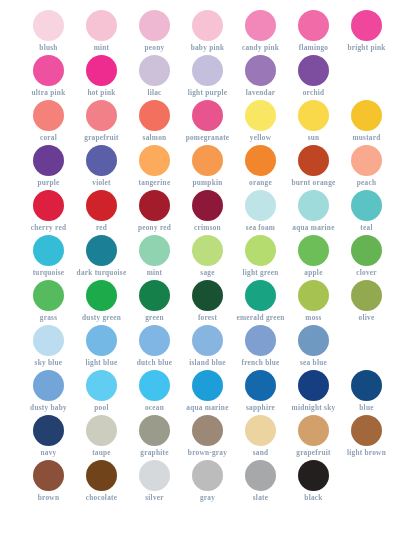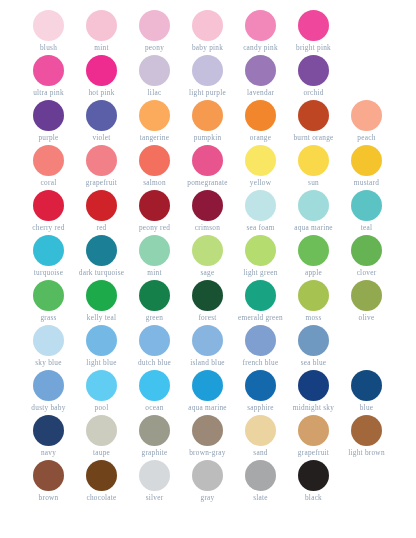--- a/index.html
+++ b/index.html
@@ -13,20 +13,21 @@
     font-family: "Liberation Serif", "DejaVu Serif", serif;
     overflow: hidden;
   }
   #palette-sheet {
     width: 416px;
     height: 538px;
     box-sizing: border-box;
     padding: 8px 22px 0 22px;
     display: flex;
     flex-direction: column;
+    font-weight: bold;
   }
   .swatch-row {
     display: flex;
     flex-direction: row;
     height: 45px;
     flex: 0 0 45px;
   }
   .swatch-cell {
     width: 53px;
     flex: 0 0 53px;
@@ -72,20 +73,24 @@
       </div>
       <div class="swatch-cell">
         <div class="swatch-dot" title="baby pink" style="background: rgb(247, 194, 211);"></div>
         <div class="swatch-label">baby pink</div>
       </div>
       <div class="swatch-cell">
         <div class="swatch-dot" title="candy pink" style="background: rgb(242, 135, 185);"></div>
         <div class="swatch-label">candy pink</div>
       </div>
       <div class="swatch-cell">
+        <div class="swatch-dot" title="flamingo" style="background: rgb(240, 107, 168);"></div>
+        <div class="swatch-label">flamingo</div>
+      </div>
+      <div class="swatch-cell">
         <div class="swatch-dot" title="bright pink" style="background: rgb(239, 71, 155);"></div>
         <div class="swatch-label">bright pink</div>
       </div>
     </div>
     <div class="swatch-row">
       <div class="swatch-cell">
         <div class="swatch-dot" title="ultra pink" style="background: rgb(238, 81, 160);"></div>
         <div class="swatch-label">ultra pink</div>
       </div>
       <div class="swatch-cell">
@@ -104,20 +109,50 @@
         <div class="swatch-dot" title="lavendar" style="background: rgb(154, 120, 184);"></div>
         <div class="swatch-label">lavendar</div>
       </div>
       <div class="swatch-cell">
         <div class="swatch-dot" title="orchid" style="background: rgb(125, 77, 159);"></div>
         <div class="swatch-label">orchid</div>
       </div>
     </div>
     <div class="swatch-row">
       <div class="swatch-cell">
+        <div class="swatch-dot" title="coral" style="background: rgb(244, 130, 122);"></div>
+        <div class="swatch-label">coral</div>
+      </div>
+      <div class="swatch-cell">
+        <div class="swatch-dot" title="grapefruit" style="background: rgb(242, 128, 136);"></div>
+        <div class="swatch-label">grapefruit</div>
+      </div>
+      <div class="swatch-cell">
+        <div class="swatch-dot" title="salmon" style="background: rgb(243, 112, 95);"></div>
+        <div class="swatch-label">salmon</div>
+      </div>
+      <div class="swatch-cell">
+        <div class="swatch-dot" title="pomegranate" style="background: rgb(232, 84, 141);"></div>
+        <div class="swatch-label">pomegranate</div>
+      </div>
+      <div class="swatch-cell">
+        <div class="swatch-dot" title="yellow" style="background: rgb(249, 231, 100);"></div>
+        <div class="swatch-label">yellow</div>
+      </div>
+      <div class="swatch-cell">
+        <div class="swatch-dot" title="sun" style="background: rgb(249, 217, 74);"></div>
+        <div class="swatch-label">sun</div>
+      </div>
+      <div class="swatch-cell">
+        <div class="swatch-dot" title="mustard" style="background: rgb(245, 196, 44);"></div>
+        <div class="swatch-label">mustard</div>
+      </div>
+    </div>
+    <div class="swatch-row">
+      <div class="swatch-cell">
         <div class="swatch-dot" title="purple" style="background: rgb(106, 61, 149);"></div>
         <div class="swatch-label">purple</div>
       </div>
       <div class="swatch-cell">
         <div class="swatch-dot" title="violet" style="background: rgb(90, 95, 168);"></div>
         <div class="swatch-label">violet</div>
       </div>
       <div class="swatch-cell">
         <div class="swatch-dot" title="tangerine" style="background: rgb(251, 171, 91);"></div>
         <div class="swatch-label">tangerine</div>
@@ -134,50 +169,20 @@
         <div class="swatch-dot" title="burnt orange" style="background: rgb(191, 70, 35);"></div>
         <div class="swatch-label">burnt orange</div>
       </div>
       <div class="swatch-cell">
         <div class="swatch-dot" title="peach" style="background: rgb(248, 169, 142);"></div>
         <div class="swatch-label">peach</div>
       </div>
     </div>
     <div class="swatch-row">
       <div class="swatch-cell">
-        <div class="swatch-dot" title="coral" style="background: rgb(244, 130, 122);"></div>
-        <div class="swatch-label">coral</div>
-      </div>
-      <div class="swatch-cell">
-        <div class="swatch-dot" title="grapefruit" style="background: rgb(242, 128, 136);"></div>
-        <div class="swatch-label">grapefruit</div>
-      </div>
-      <div class="swatch-cell">
-        <div class="swatch-dot" title="salmon" style="background: rgb(243, 112, 95);"></div>
-        <div class="swatch-label">salmon</div>
-      </div>
-      <div class="swatch-cell">
-        <div class="swatch-dot" title="pomegranate" style="background: rgb(232, 84, 141);"></div>
-        <div class="swatch-label">pomegranate</div>
-      </div>
-      <div class="swatch-cell">
-        <div class="swatch-dot" title="yellow" style="background: rgb(249, 231, 100);"></div>
-        <div class="swatch-label">yellow</div>
-      </div>
-      <div class="swatch-cell">
-        <div class="swatch-dot" title="sun" style="background: rgb(249, 217, 74);"></div>
-        <div class="swatch-label">sun</div>
-      </div>
-      <div class="swatch-cell">
-        <div class="swatch-dot" title="mustard" style="background: rgb(245, 196, 44);"></div>
-        <div class="swatch-label">mustard</div>
-      </div>
-    </div>
-    <div class="swatch-row">
-      <div class="swatch-cell">
         <div class="swatch-dot" title="cherry red" style="background: rgb(221, 32, 64);"></div>
         <div class="swatch-label">cherry red</div>
       </div>
       <div class="swatch-cell">
         <div class="swatch-dot" title="red" style="background: rgb(207, 34, 41);"></div>
         <div class="swatch-label">red</div>
       </div>
       <div class="swatch-cell">
         <div class="swatch-dot" title="dark red" style="background: rgb(163, 28, 43);"></div>
         <div class="swatch-label">peony red</div>
@@ -229,21 +234,21 @@
         <div class="swatch-label">clover</div>
       </div>
     </div>
     <div class="swatch-row">
       <div class="swatch-cell">
         <div class="swatch-dot" title="grass" style="background: rgb(86, 187, 94);"></div>
         <div class="swatch-label">grass</div>
       </div>
       <div class="swatch-cell">
         <div class="swatch-dot" title="kelly green" style="background: rgb(29, 170, 74);"></div>
-        <div class="swatch-label">kelly teal</div>
+        <div class="swatch-label">dusty green</div>
       </div>
       <div class="swatch-cell">
         <div class="swatch-dot" title="green" style="background: rgb(21, 128, 74);"></div>
         <div class="swatch-label">green</div>
       </div>
       <div class="swatch-cell">
         <div class="swatch-dot" title="forest" style="background: rgb(25, 82, 50);"></div>
         <div class="swatch-label">forest</div>
       </div>
       <div class="swatch-cell">

